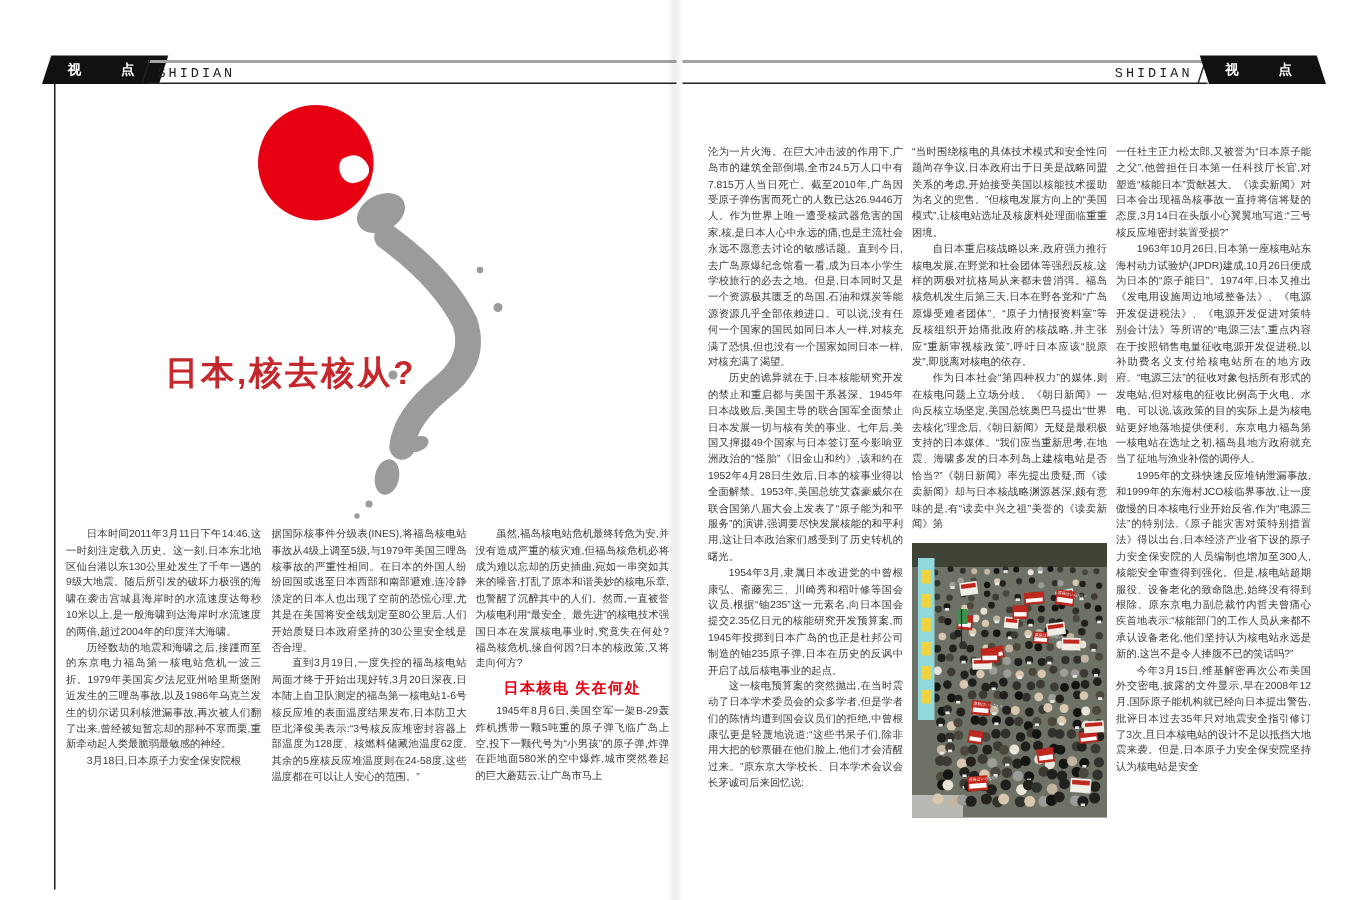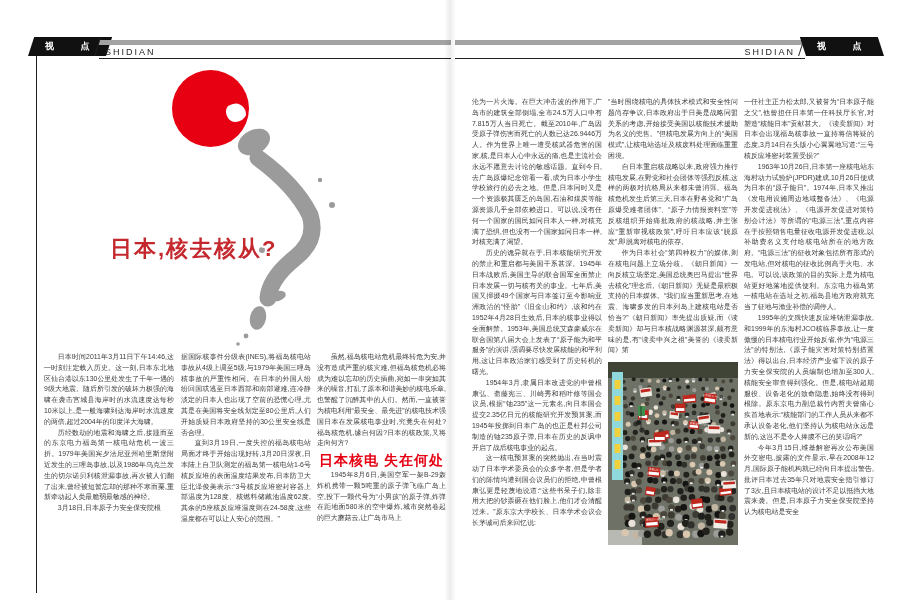--- a/index.html
+++ b/index.html
@@ -7,22 +7,22 @@
   .spread{position:absolute;left:0;top:0;width:900px;height:600px;background:#ffffff;}
   .gutter{position:absolute;left:444px;top:0;width:12px;height:600px;
           background:linear-gradient(to right,rgba(0,0,0,0) 0%,rgba(0,0,0,.07) 50%,rgba(0,0,0,0) 100%);}
   
   .tab{position:absolute;top:37px;height:19px;background:#111;color:#fff;
        font-size:9px;letter-spacing:12px;display:flex;align-items:center;font-weight:bold;}
   .tab-left{left:28px;width:64px;padding-left:14px;transform:skewX(-18deg);transform-origin:bottom left;}
   .tab-right{left:806px;width:64px;padding-left:14px;transform:skewX(18deg);transform-origin:bottom right;}
   .tab span{display:inline-block;transform:skewX(18deg);}
   .tab-right span{transform:skewX(-18deg);}
-  .strip{position:absolute;top:40px;height:13px;border-top:5px solid #a3a3a3;border-bottom:1px solid #222;
-         font-family:Liberation Sans, sans-serif;font-size:9px;letter-spacing:2px;color:#222;
+  .strip{position:absolute;top:40px;height:13px;border-top:2px solid #a3a3a3;border-bottom:1px solid #222;
+         font-family:Liberation Mono, monospace;font-size:9px;letter-spacing:2px;color:#222;
          display:flex;align-items:center;}
   .strip-left{left:99px;width:346px;padding-left:6px;}
   .strip-right{left:455px;width:340px;justify-content:flex-end;padding-right:10px;}
   .slant{position:absolute;top:38px;width:1px;height:18px;background:#222;transform:skewX(-18deg);}
   .rule-v{position:absolute;left:36px;top:56px;width:1px;height:537px;background:#1c1c1c;}
   
   .sun{position:absolute;left:172px;top:70px;width:77px;height:77px;border-radius:50%;background:#e60012;}
   .map-svg{position:absolute;left:160px;top:60px;}
   .headline{position:absolute;left:110px;top:234px;width:340px;font-size:22px;font-weight:bold;color:#c4282d;
             letter-spacing:2px;
@@ -31,21 +31,21 @@
   
   .col{position:absolute;font-size:6.9px;line-height:10.8px;color:#3a3a3a;text-align:justify;overflow:hidden;}
   .col p{margin:0;text-indent:2em;}
   .col p.cont{text-indent:0;}
   .c-l1{left:44px;top:352px;width:130px;height:196px;}
   .c-l2{left:181px;top:352px;width:130px;height:196px;}
   .c-l3{left:317px;top:352px;width:129px;height:196px;}
   .c-r1{left:472px;top:97px;width:130px;height:432px;}
   .c-r2{left:608px;top:97px;width:130px;height:258px;}
   .c-r3{left:744px;top:97px;width:130px;height:456px;}
-  .sec-head{color:#e60012;font-weight:bold;font-size:14px;letter-spacing:1px;text-align:center;margin:6px 0 4px;}
+  .sec-head{color:#e60012;font-weight:bold;font-size:10px;letter-spacing:1px;text-align:center;margin:6px 0 4px;}
   
   .photo{position:absolute;left:608px;top:362px;width:130px;height:183px;background:#666a5e;overflow:hidden;}
 </style>
 </head>
 <body>
 
 <div class="spread">
 
   <div class="tab tab-left">
       <span>视 点</span>

